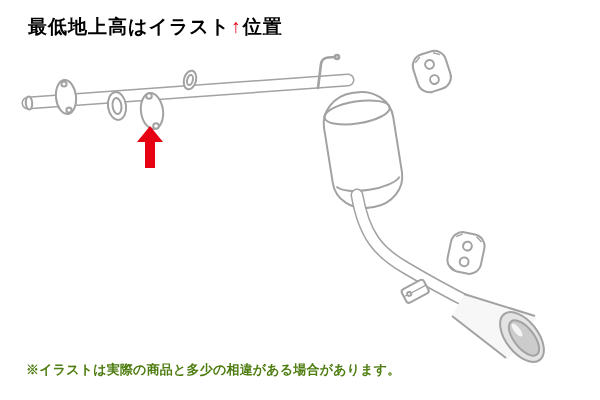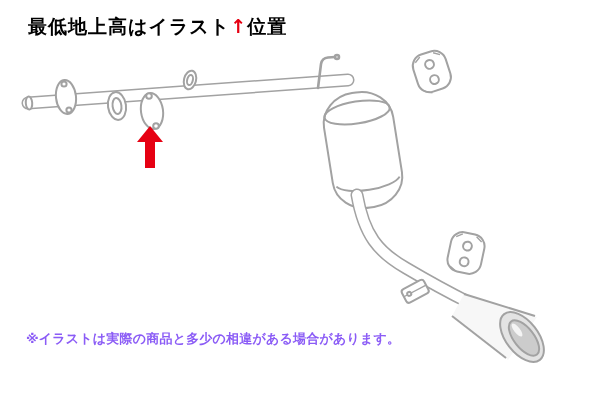--- a/index.html
+++ b/index.html
@@ -1,31 +1,31 @@
 <!DOCTYPE html>
 <html><head>
 <meta charset="utf-8">
 <style>
   html,body{margin:0;padding:0;}
   body{
     width:600px;height:400px;position:relative;overflow:hidden;
     background:#ffffff;
     font-family:"DejaVu Sans","Liberation Sans",sans-serif;
   }
-  .stage{position:absolute;inset:0;width:600px;height:400px;}
+  .stage{position:absolute;inset:0;width:600px;height:400px;font-family:Liberation Mono, monospace;}
   .title{
     position:absolute;left:28px;top:14px;
     font-size:19px;font-weight:bold;color:#000;
     letter-spacing:1px;white-space:nowrap;
   }
   .title .red-arrow-char{color:#e60012;font-weight:bold;}
   .diagram-svg{position:absolute;left:0;top:0;width:600px;height:400px;}
   .footnotes{
-    position:absolute;left:26px;top:328px;
-    font-size:13px;font-weight:bold;color:#8b5cf6;
+    position:absolute;left:26px;top:360px;
+    font-size:13px;font-weight:bold;color:#4d7c0f;
     line-height:21px;white-space:nowrap;letter-spacing:0.2px;
   }
 </style>
 </head>
 <body>
 
 <div class="stage">
 
   <svg class="diagram-svg" viewBox="0 0 600 400">
     <g fill="none" stroke="#a2a2a2" stroke-width="2">

